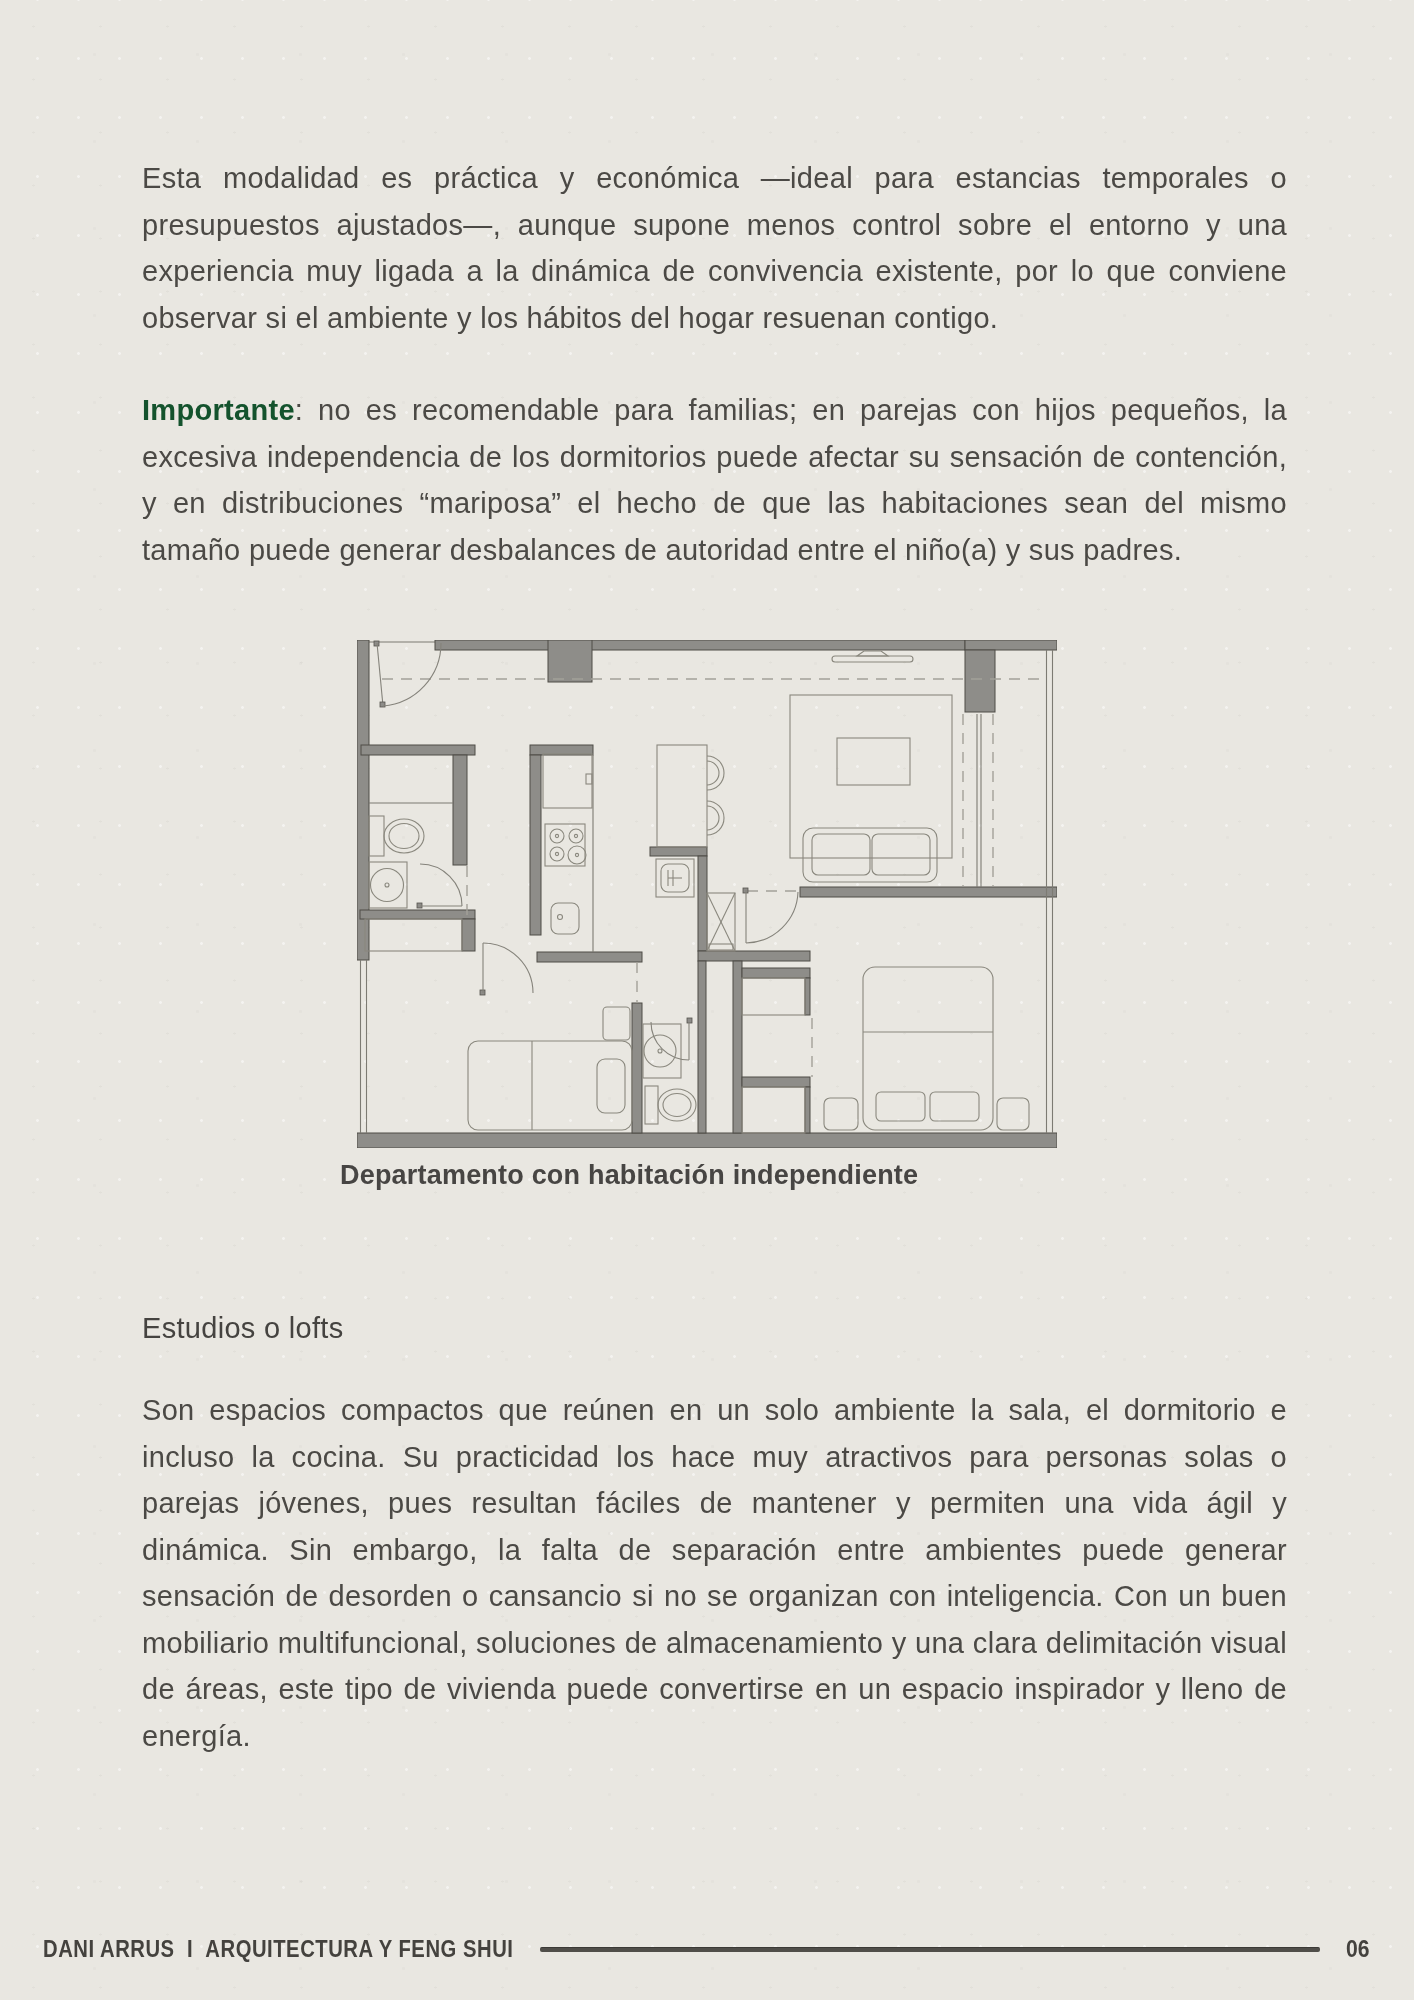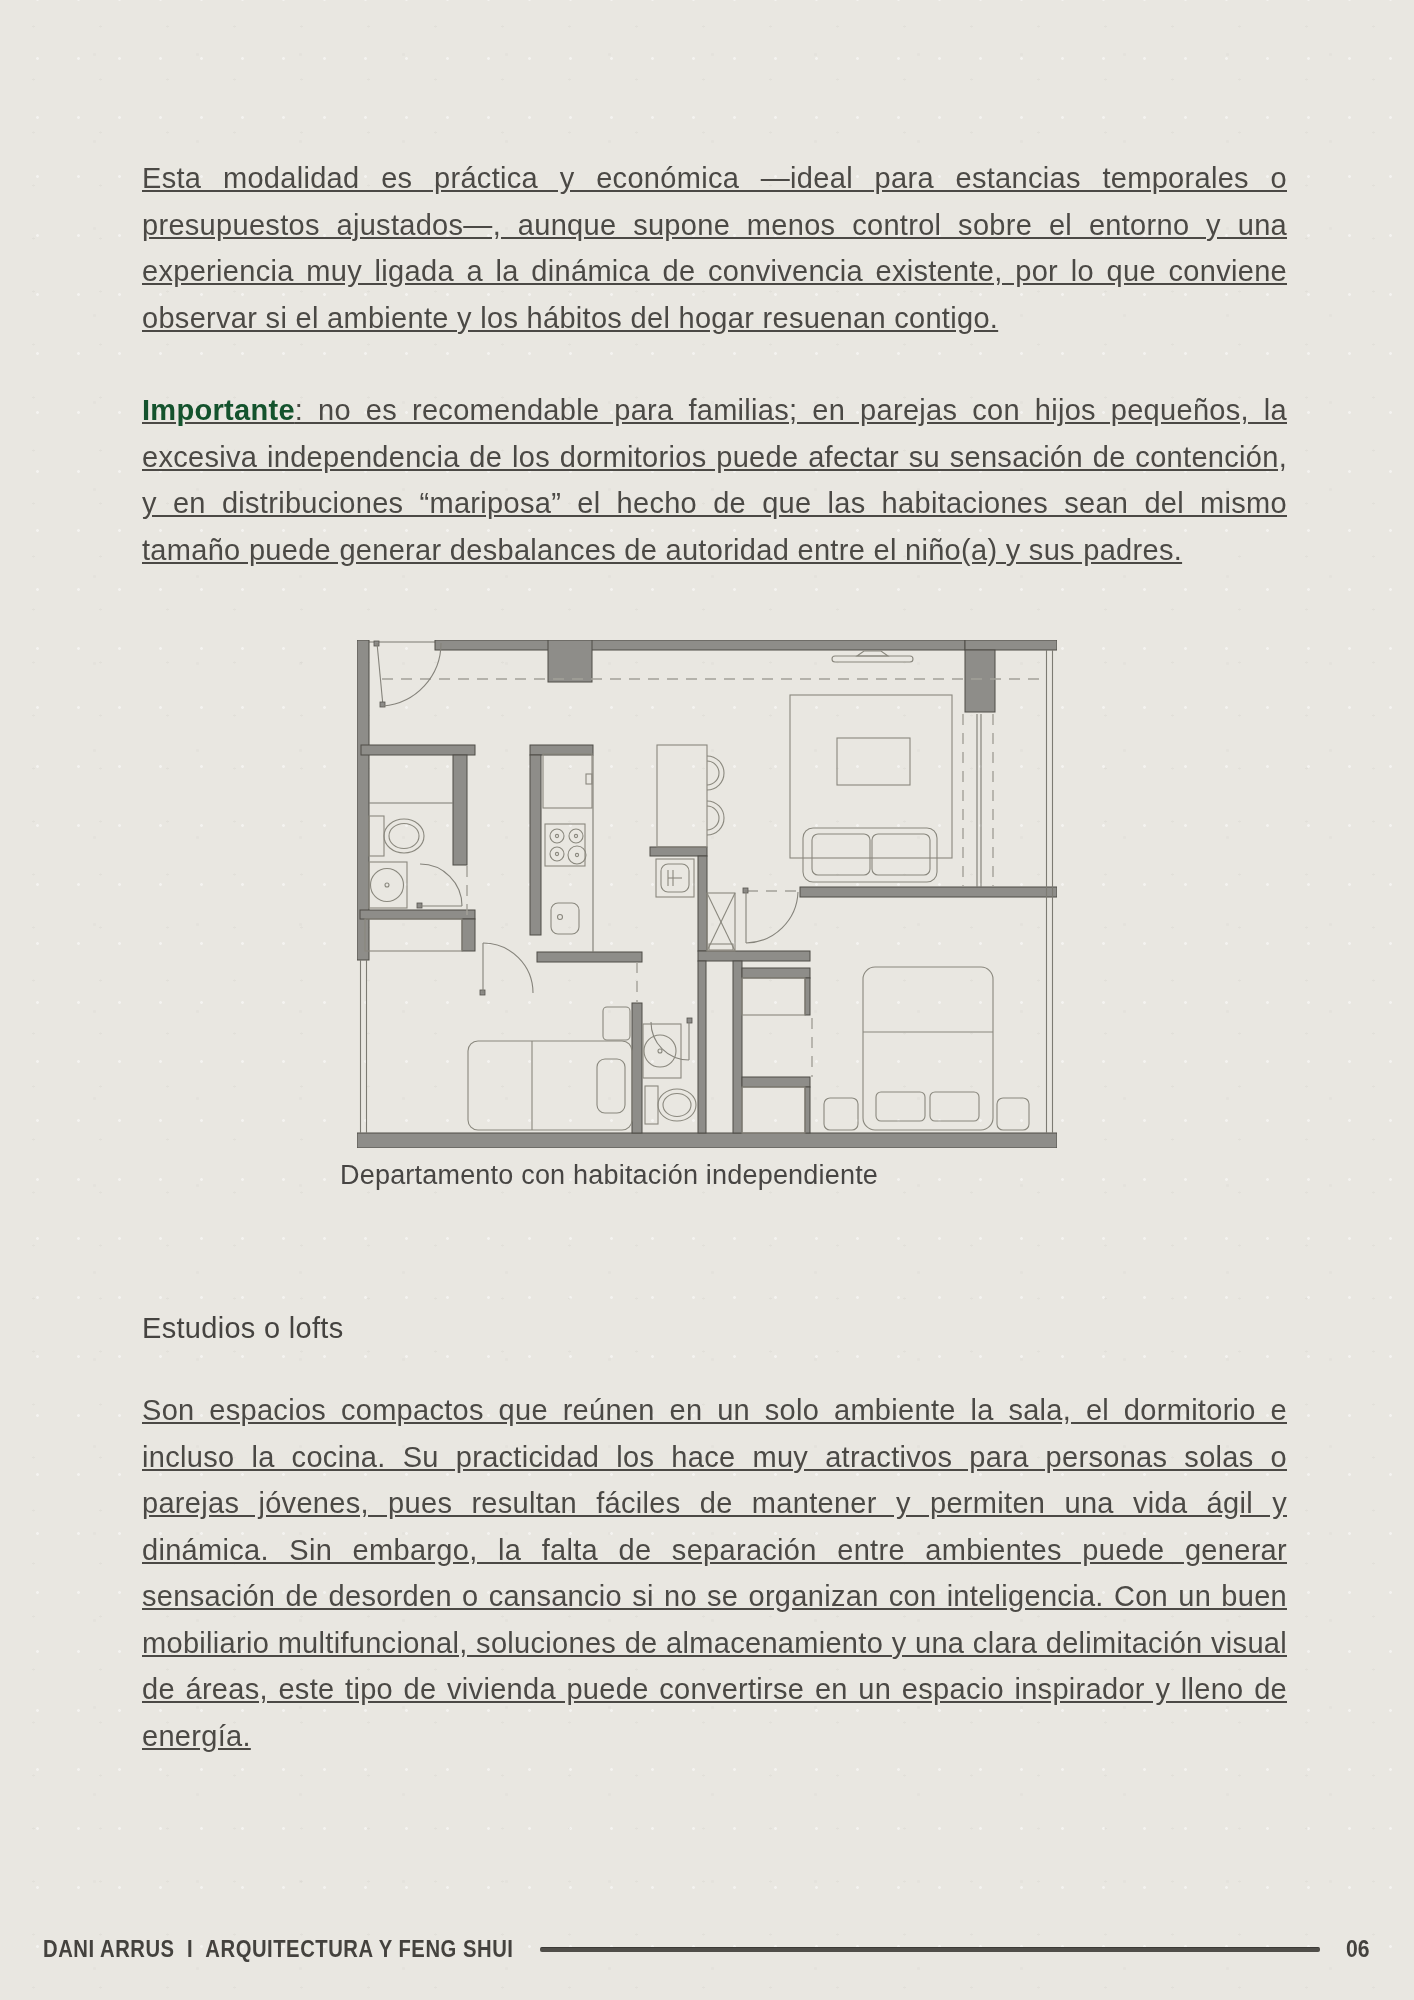--- a/index.html
+++ b/index.html
@@ -11,29 +11,29 @@
       radial-gradient(rgba(255,255,255,0.5) 1px, transparent 1.4px),
       radial-gradient(rgba(70,65,55,0.03) 1.2px, transparent 2px);
     background-size:67px 53px, 41px 59px, 103px 87px;
     background-position:0 0, 17px 29px, 43px 11px;
     font-family:"Liberation Sans", sans-serif;
     color:#4b4945;
   }
   .para{
     position:absolute;left:142px;width:1145px;
     font-size:29px;line-height:46.5px;letter-spacing:.3px;
-    text-align:justify;color:#4b4945;text-decoration:underline;
+    text-align:justify;color:#4b4945;
   }
   .bold{font-weight:bold;color:#14532d;}
   .heading{
     position:absolute;left:142px;font-size:29px;font-weight:normal;
     color:#454340;letter-spacing:.3px;
   }
   .caption{
-    position:absolute;left:340px;top:1160px;font-size:27px;font-weight:normal;
+    position:absolute;left:340px;top:1160px;font-size:27px;font-weight:bold;
     color:#474543;letter-spacing:.2px;
   }
   .plan-wrap{position:absolute;left:357px;top:640px;width:700px;height:508px;}
   .footer-author{
     position:absolute;left:43px;top:1936px;font-size:23px;font-weight:bold;
     color:#44423e;letter-spacing:.6px;white-space:nowrap;
     transform:scaleX(.88);transform-origin:left center;
   }
   .footer-rule{
     position:absolute;left:540px;top:1947px;width:780px;height:4px;

